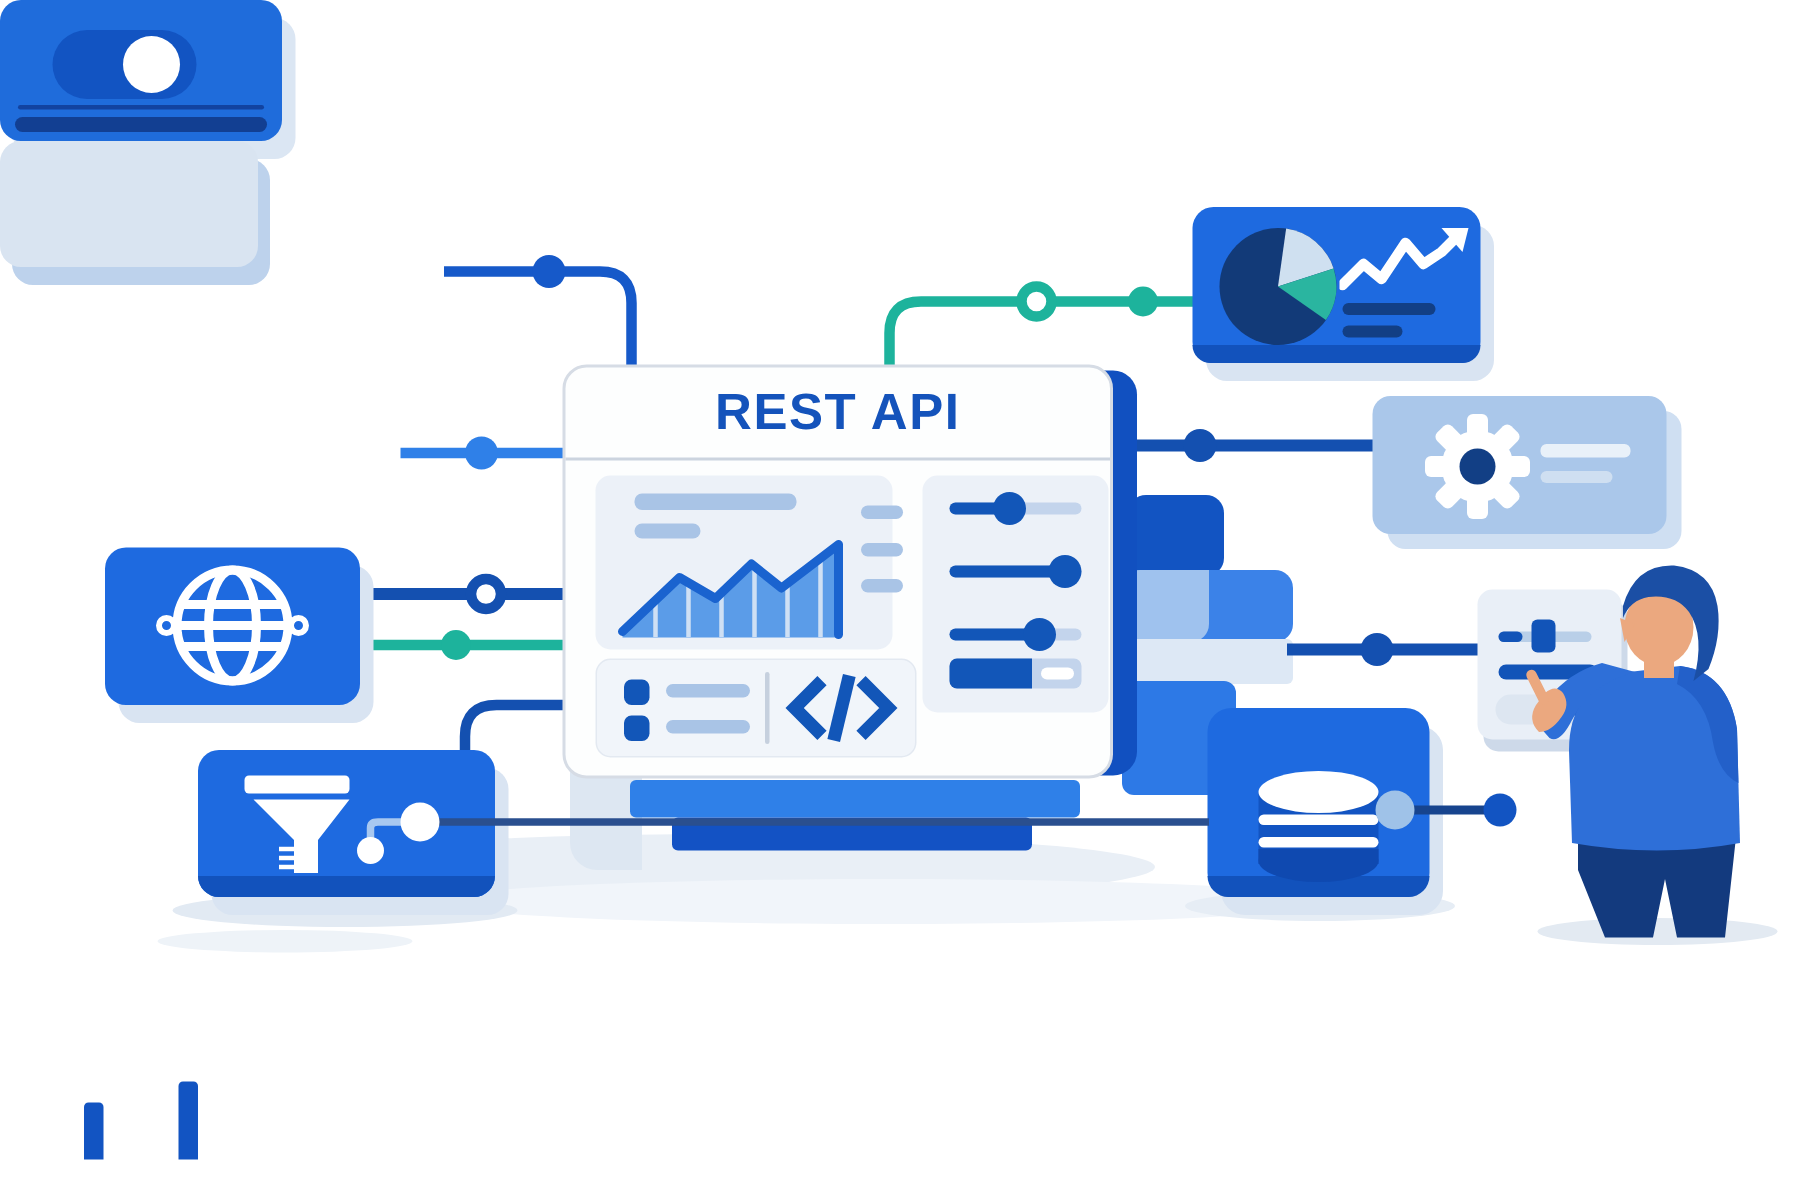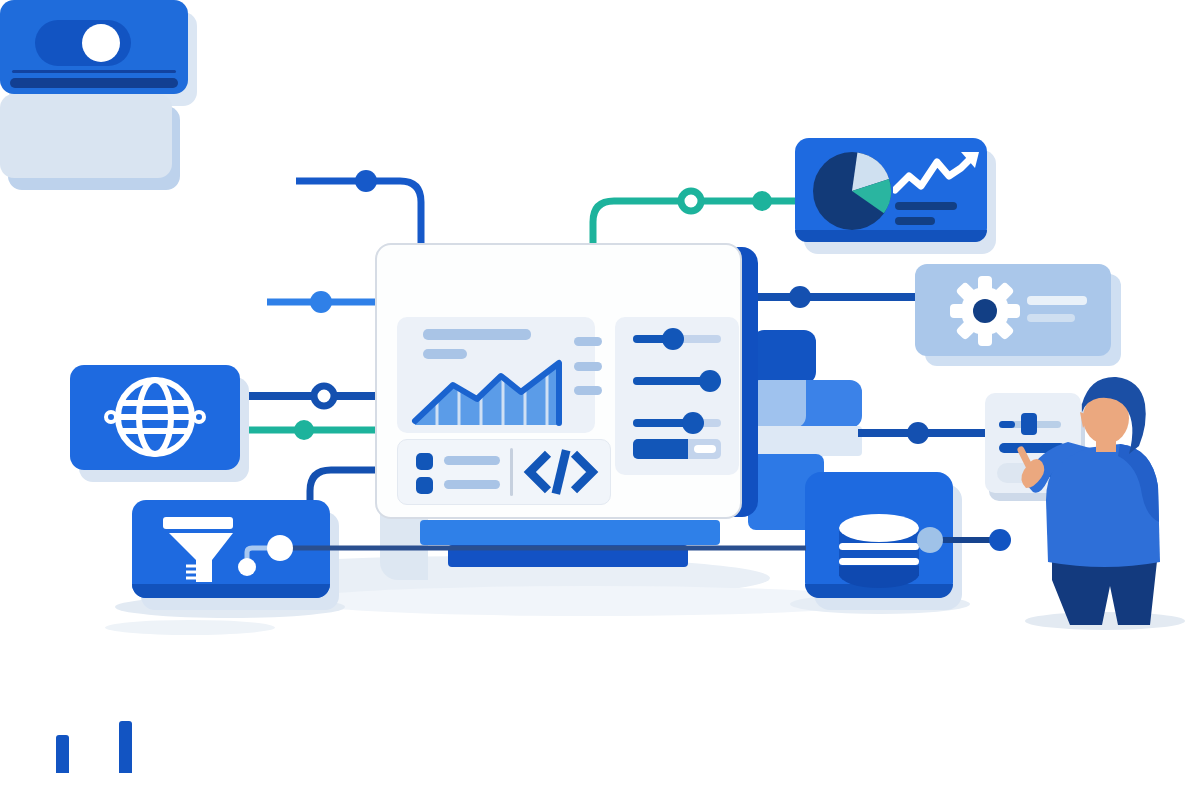--- a/index.html
+++ b/index.html
@@ -138,20 +138,23 @@
       <rect x="31" y="17" width="70" height="12" rx="3" fill="#ffffff"></rect>
       <path d="M37,33 L101,33 L80,60 L80,82 L64,82 L64,60 Z" fill="#ffffff"></path>
       <line x1="54" y1="66" x2="64" y2="66" stroke="#ffffff" stroke-width="3"></line>
       <line x1="54" y1="72" x2="64" y2="72" stroke="#ffffff" stroke-width="3"></line>
       <line x1="54" y1="78" x2="64" y2="78" stroke="#ffffff" stroke-width="3"></line>
     </svg>
   </div>
 
   <div id="panel-fold" class="abs"></div>
   <div id="panel" class="abs">
+    <div id="panel-header">
+      <span id="panel-title">REST API</span>
+    </div>
 
     <div id="chart-card" class="inner-card">
       <div class="lite-bar" style="left:26px;top:12px;width:108px;height:11px;"></div>
       <div class="lite-bar" style="left:26px;top:32px;width:44px;height:10px;"></div>
       <svg id="area-svg" width="178" height="70" viewBox="0 0 178 70" style="position:absolute;left:10px;top:42px;">
           <path d="M8,66 L8,62 L46,26 L70,40 L94,17 L114,33 L152,4 L152,66 Z" fill="#5b9ce8"></path>
           <clipPath id="acClip">
             <path d="M8,66 L8,62 L46,26 L70,40 L94,17 L114,33 L152,4 L152,66 Z"></path>
           </clipPath>
           <g clip-path="url(#acClip)">

